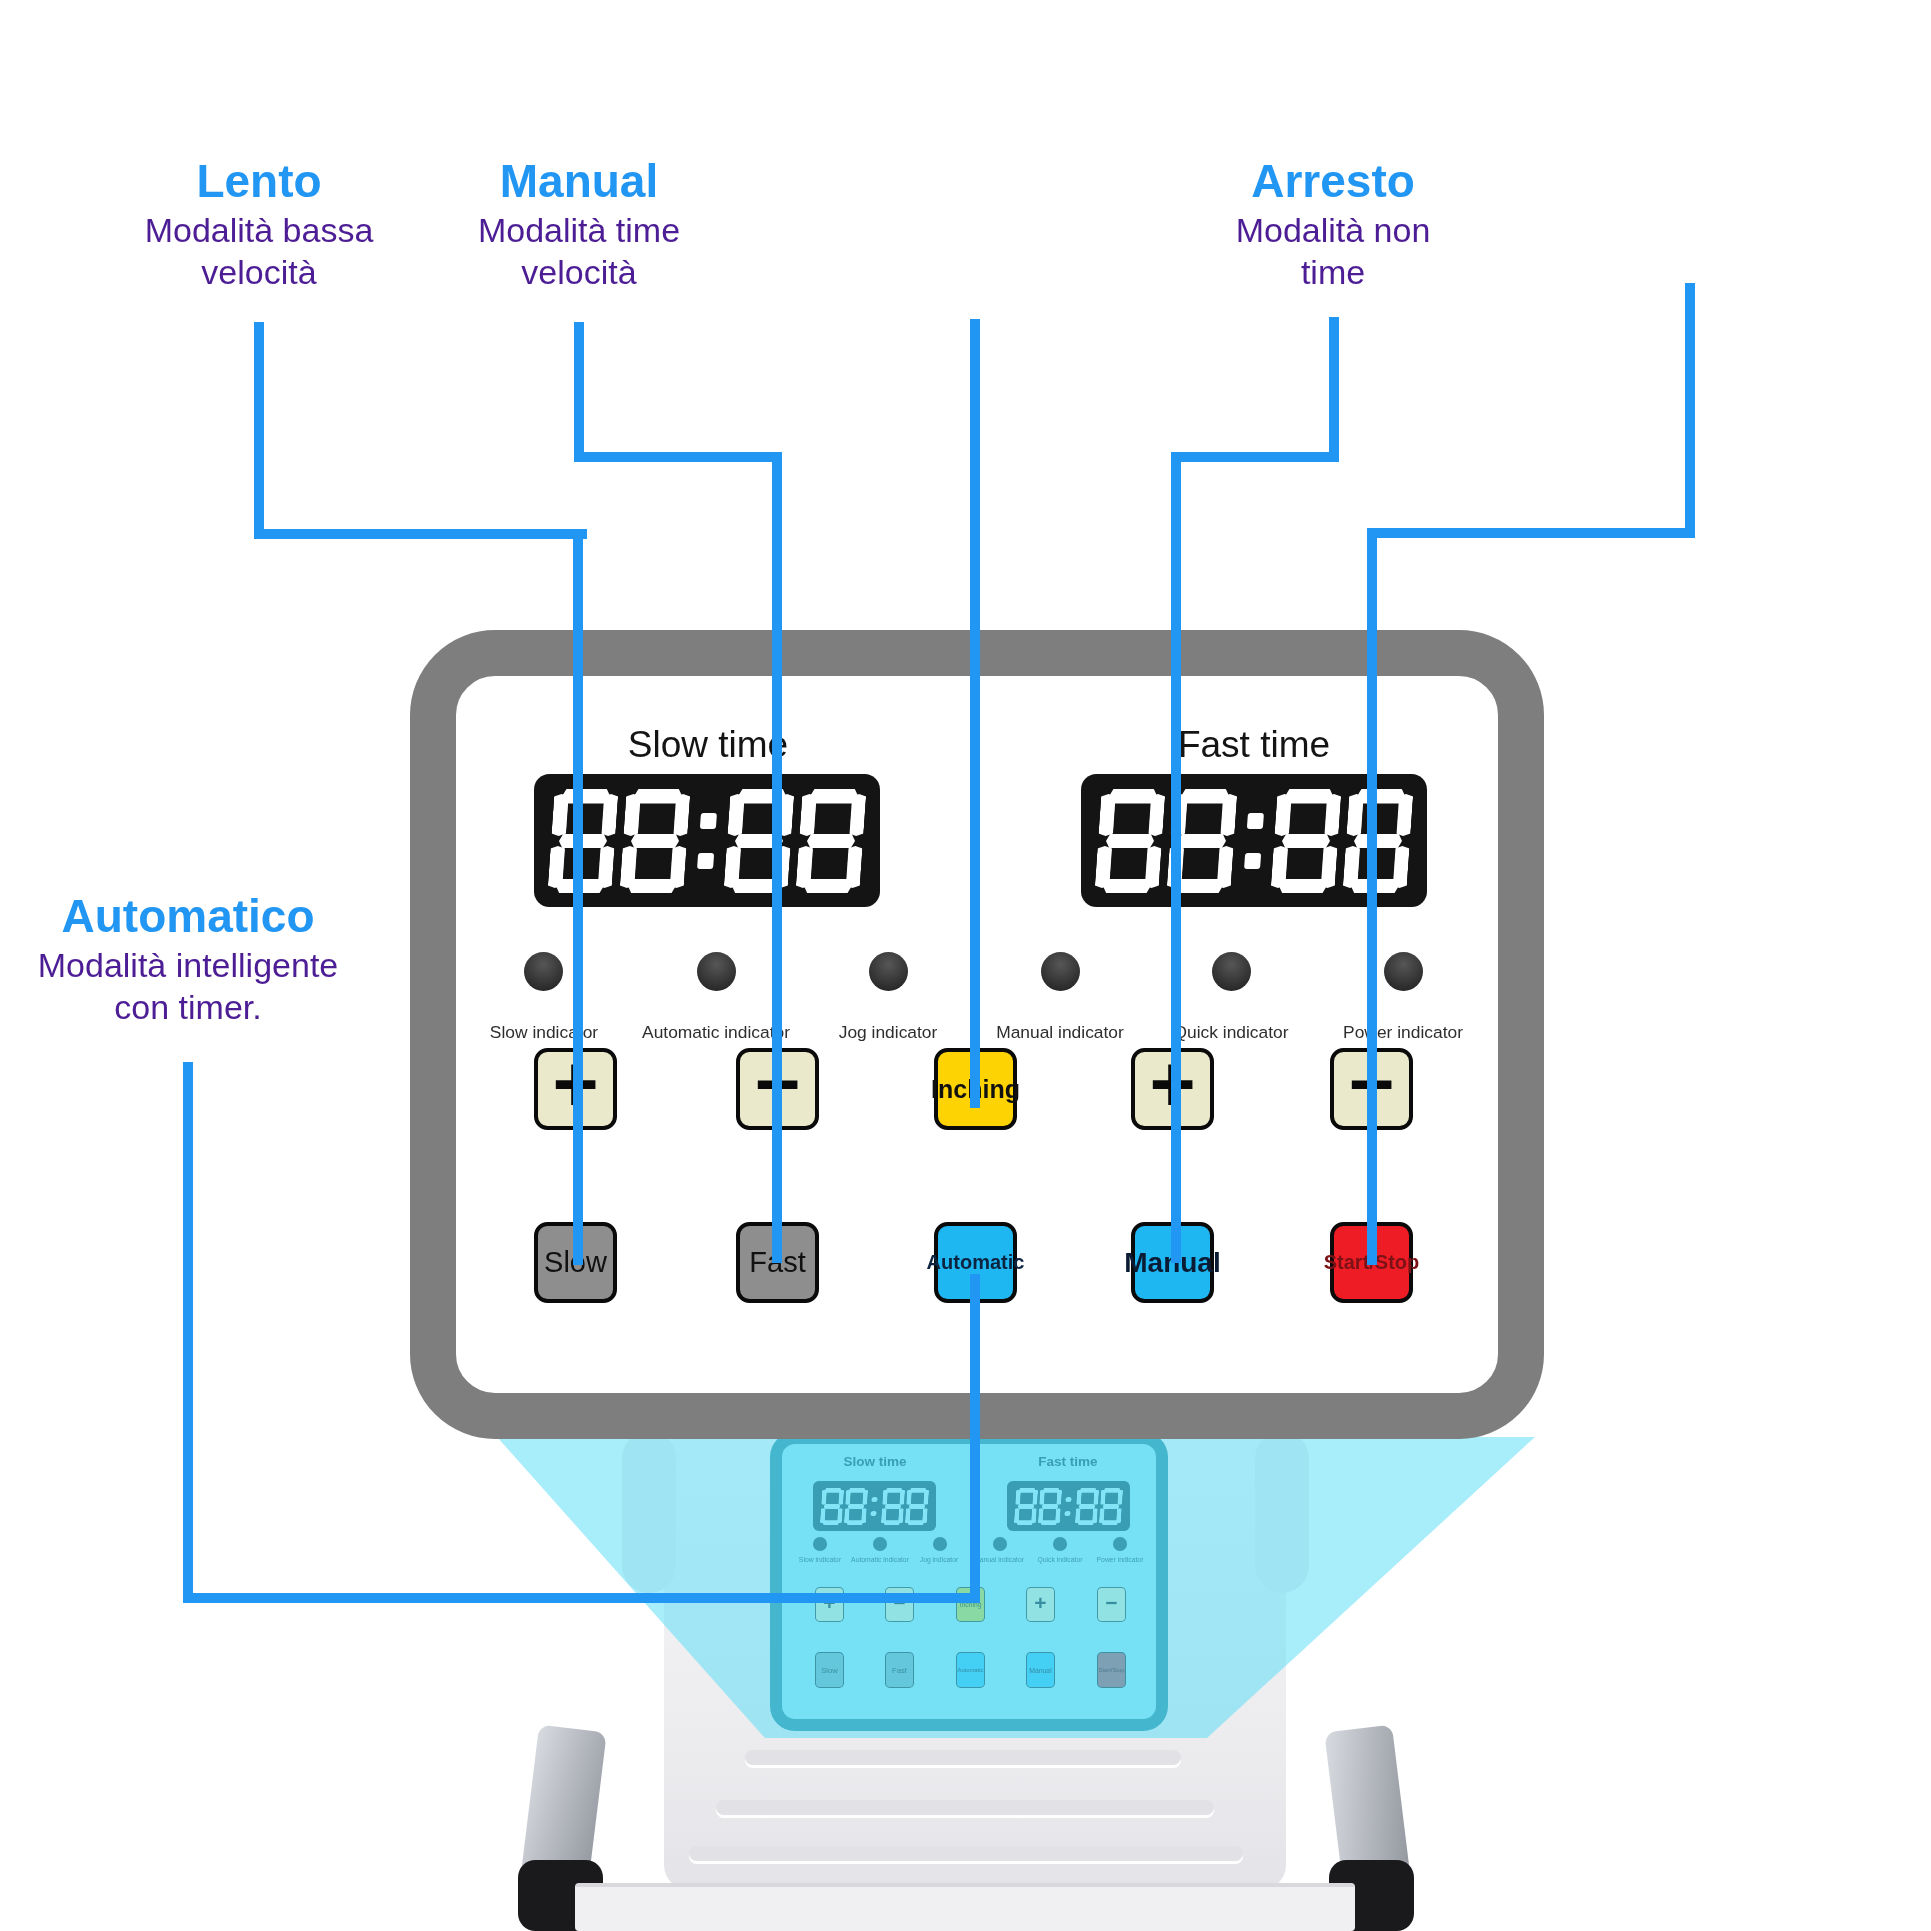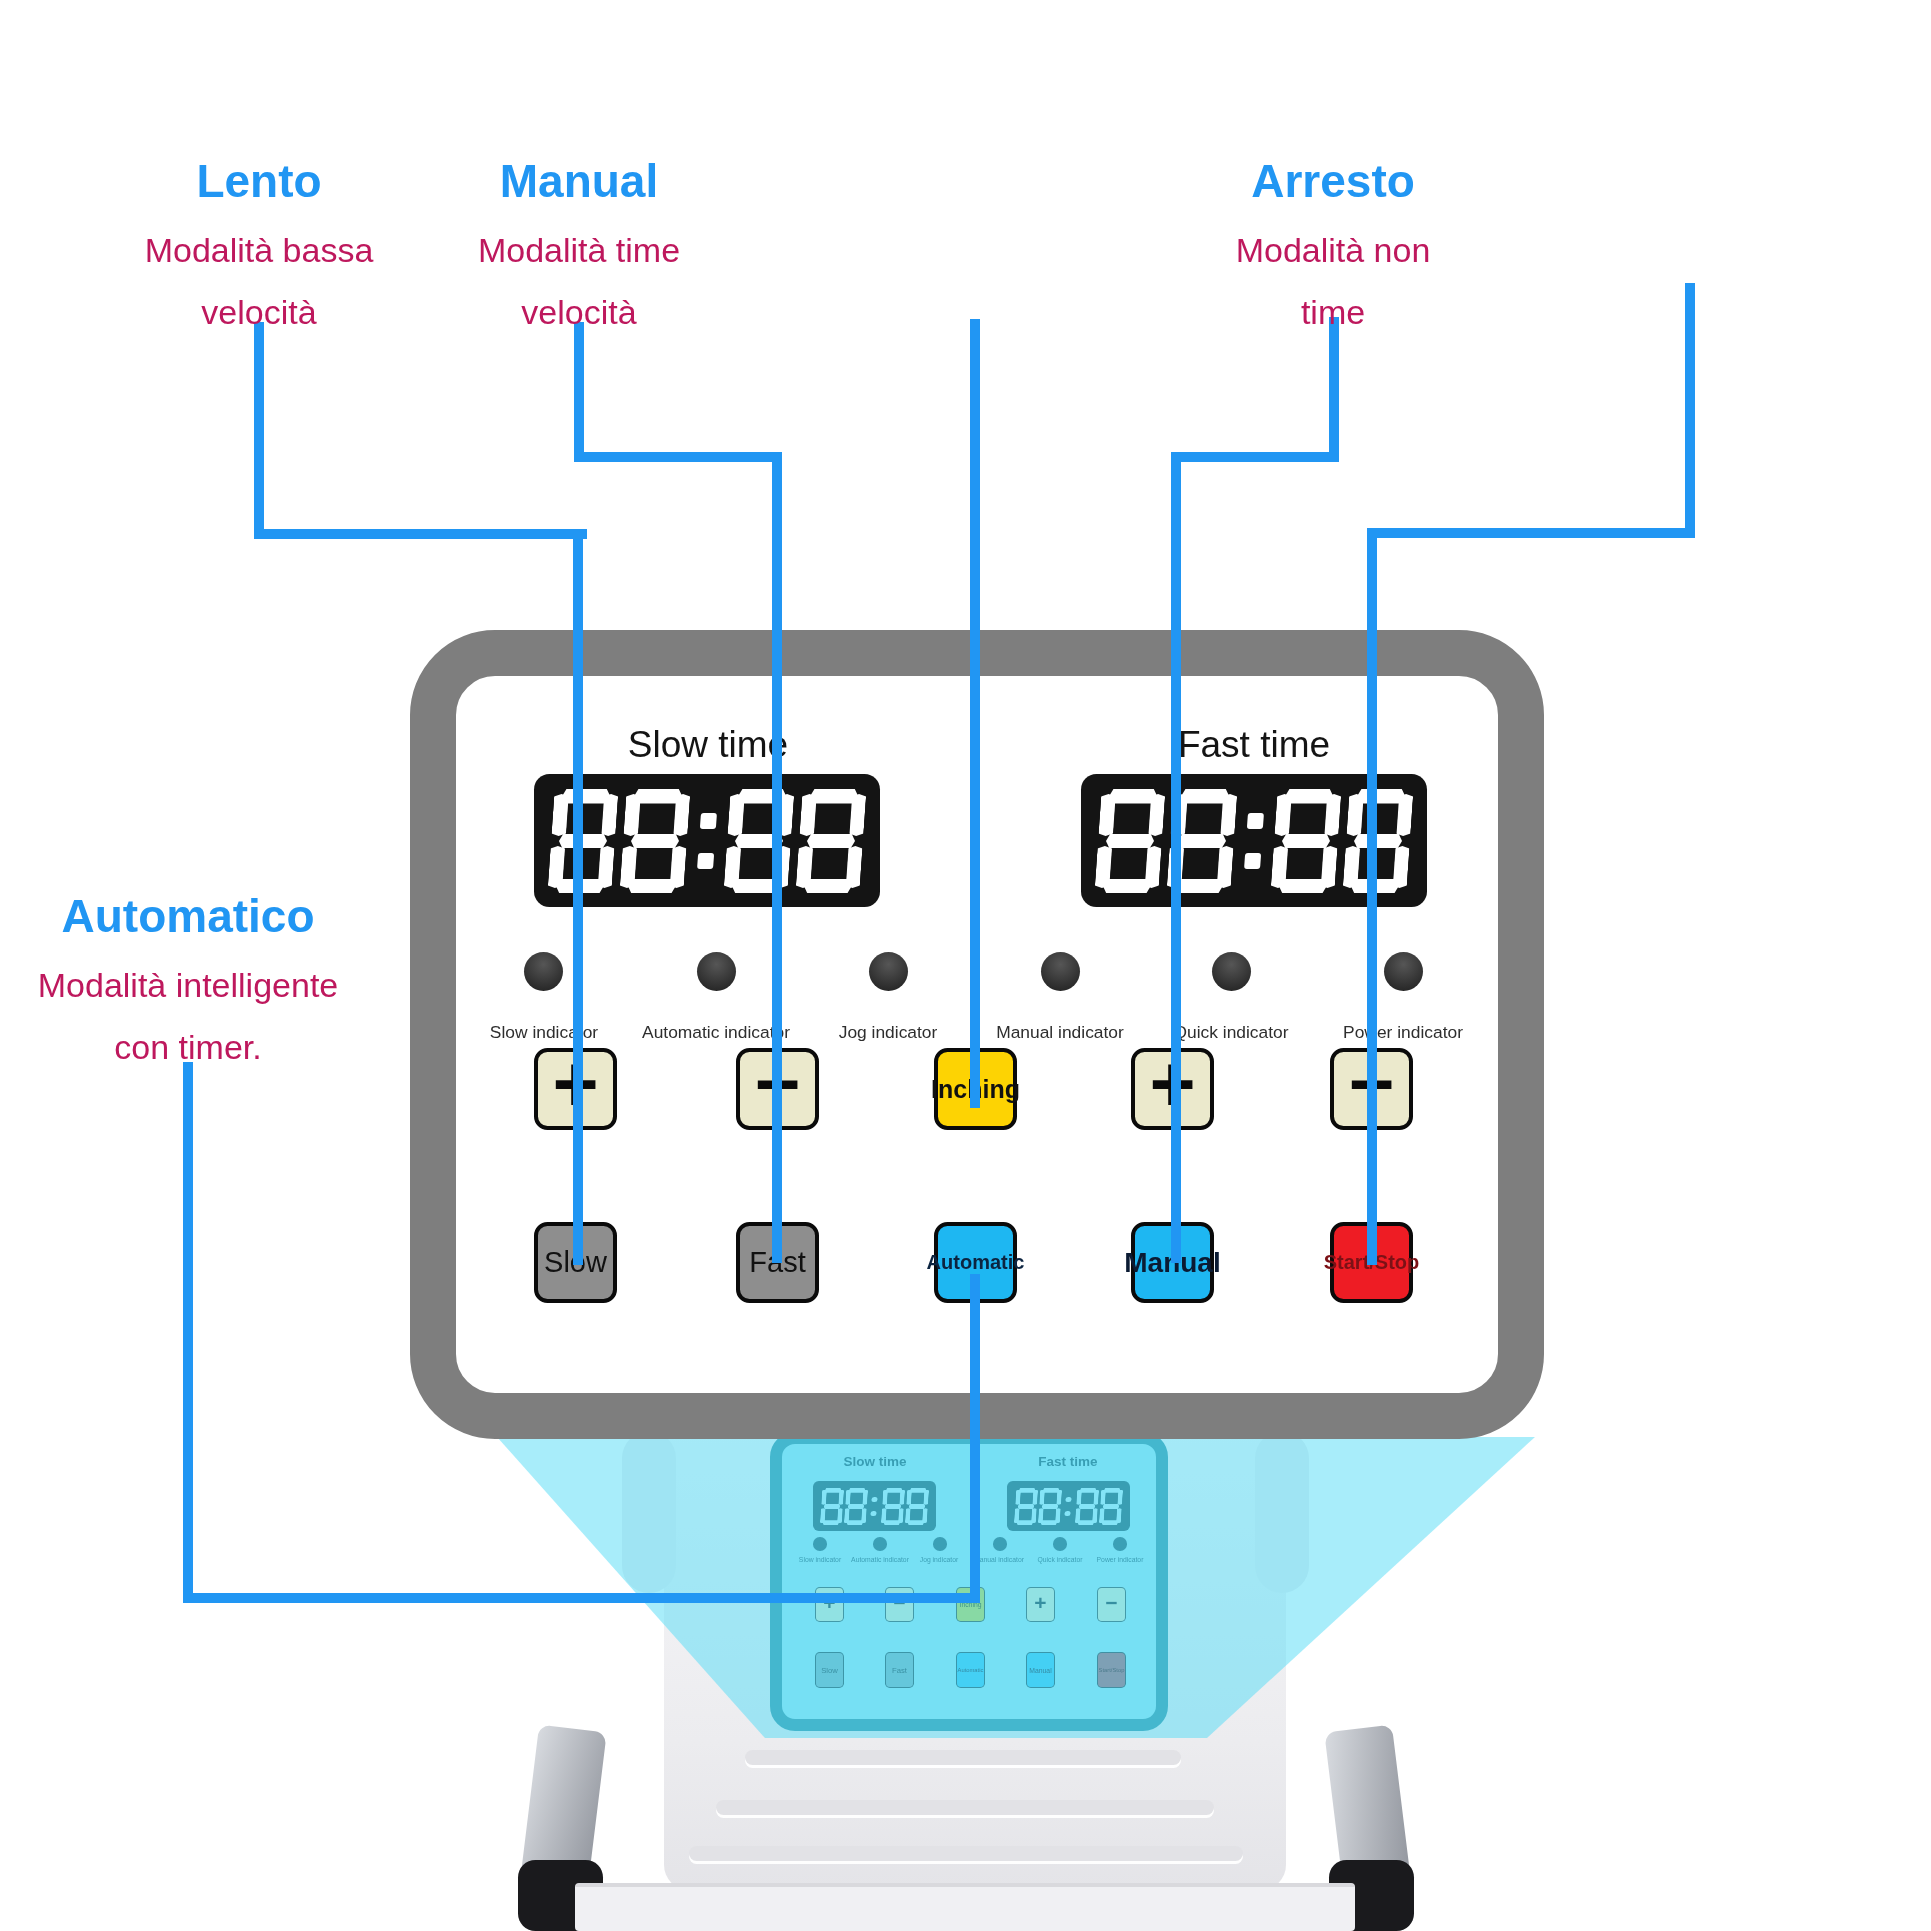--- a/index.html
+++ b/index.html
@@ -2,21 +2,21 @@
 <html><head>
 <meta charset="utf-8">
 <style>
   html,body{margin:0;padding:0;background:#fff;}
   .canvas{position:relative;width:1704px;height:1931px;background:#fff;overflow:hidden;
           font-family:"Liberation Sans",sans-serif;--accent:#2196f3;}
 
   
   .callout{position:absolute;transform:translateX(-50%);text-align:center;z-index:6;white-space:nowrap;}
   .co-title{font-size:46px;font-weight:700;color:var(--accent);line-height:56px;}
-  .co-line{font-size:34px;font-weight:500;color:#be185d;line-height:42px;margin-top:20px;}
+  .co-line{font-size:34px;font-weight:500;color:#4c1d95;line-height:42px;}
 
   
   .line{position:absolute;background:var(--accent);z-index:5;}
 
   
   .bigpanel{position:absolute;left:410px;top:630px;width:1134px;height:809px;box-sizing:border-box;
             border:46px solid #7e7e7e;border-radius:85px;background:#fff;z-index:2;}
   .bp-label{position:absolute;transform:translateX(-50%);font-size:37px;font-weight:500;color:#141414;z-index:3;white-space:nowrap;}
   .display{position:absolute;background:#141414;border-radius:15.4px;display:flex;align-items:center;justify-content:center;
            gap:7.7px;z-index:3;--segc:#fff;--dw:64px;--dh:104px;--t:14.5px;}

